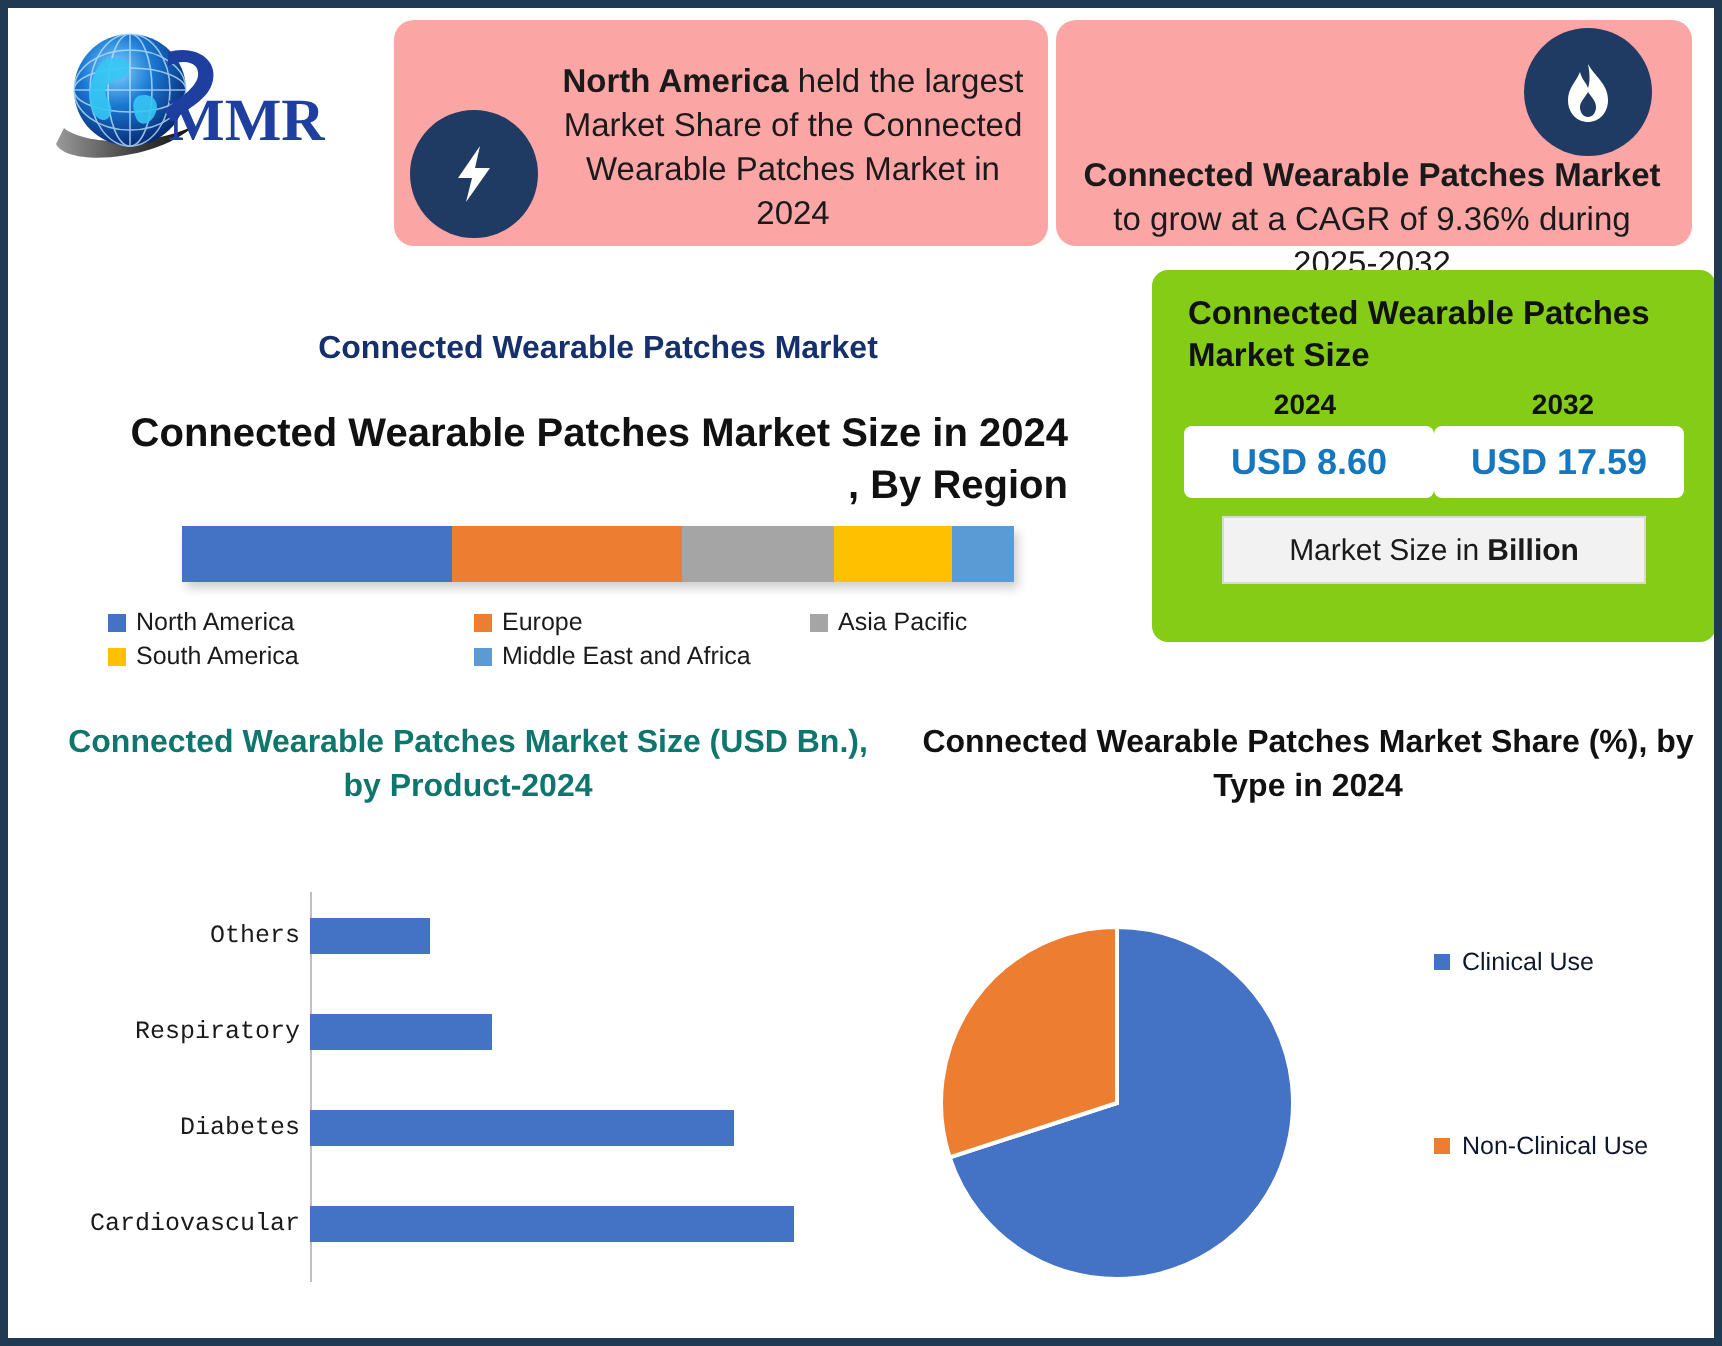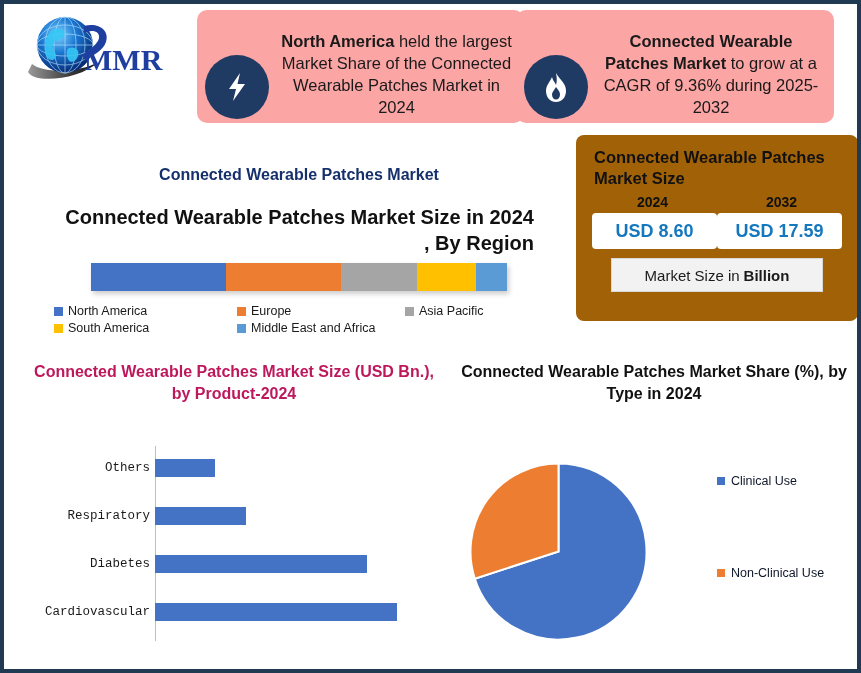--- a/index.html
+++ b/index.html
@@ -17,42 +17,42 @@
   .logo svg{display:block;}
   
   .info-card{
     position:absolute;
     background:#fca5a5;
     border-radius:10px;
     display:flex;align-items:flex-end;
     box-sizing:border-box;
   }
   #card-na{left:193px;top:6px;width:327px;height:113px;padding:4px 10px 4px 8px;}
-  #card-cagr{left:512px;top:6px;width:318px;height:113px;padding:4px 10px 4px 8px;}
+  #card-cagr{left:524px;top:6px;width:318px;height:113px;padding:4px 10px 4px 8px;flex-direction:column;}
   .badge{
     flex:0 0 auto;
     width:64px;height:64px;border-radius:50%;
     background:#1f3a63;
     display:flex;align-items:center;justify-content:center;
     margin-right:10px;
   }
   .badge svg{display:block;}
   .info-text{
     flex:1 1 auto;
     font-size:16.5px;
     line-height:1.33;
     color:#1a1a1a;
     text-align:center;
     font-family:"Liberation Sans", sans-serif;
   }
   .info-text b{font-weight:bold;}
   
   #size-panel{
     position:absolute;left:572px;top:131px;width:282px;height:186px;
-    background:#a16207;border-radius:8px;box-sizing:border-box;
+    background:#84cc16;border-radius:8px;box-sizing:border-box;
     padding:10px 12px;
   }
   #size-panel .panel-title{
     font-size:16.5px;font-weight:bold;color:#111;line-height:1.25;
     margin:2px 0 6px 6px;
   }
   .year-row{display:flex;justify-content:space-around;margin-top:4px;}
   .year-row .yr{font-size:14px;font-weight:bold;color:#111;width:120px;text-align:center;}
   .value-row{display:flex;margin-top:3px;padding:0 4px;}
   .val-box{
@@ -90,21 +90,21 @@
     font-size:12.5px;color:#1a1a1a;
   }
   #region-legend .lg-row{display:flex;margin-bottom:3px;}
   #region-legend .lg-item{display:flex;align-items:center;}
   #region-legend .lg-item.w1{width:170px;}
   #region-legend .lg-item.w2{width:168px;margin-left:13px;}
   #region-legend .sw{width:9px;height:9px;margin-right:5px;flex:0 0 auto;}
   
   #bar-title{
     position:absolute;left:30px;top:357px;width:400px;
-    text-align:center;font-size:16px;font-weight:bold;color:#be185d;line-height:1.35;
+    text-align:center;font-size:16px;font-weight:bold;color:#0f766e;line-height:1.35;
   }
   #bar-chart{position:absolute;left:28px;top:442px;width:400px;height:205px;font-family:Liberation Mono, monospace;}
   #bar-chart .axis{
     position:absolute;left:123px;top:0;width:1px;height:195px;background:#bfbfbf;
   }
   #bar-chart .brow{
     position:absolute;left:0;height:44px;width:100%;
     display:flex;align-items:center;
   }
   #bar-chart .blabel{

